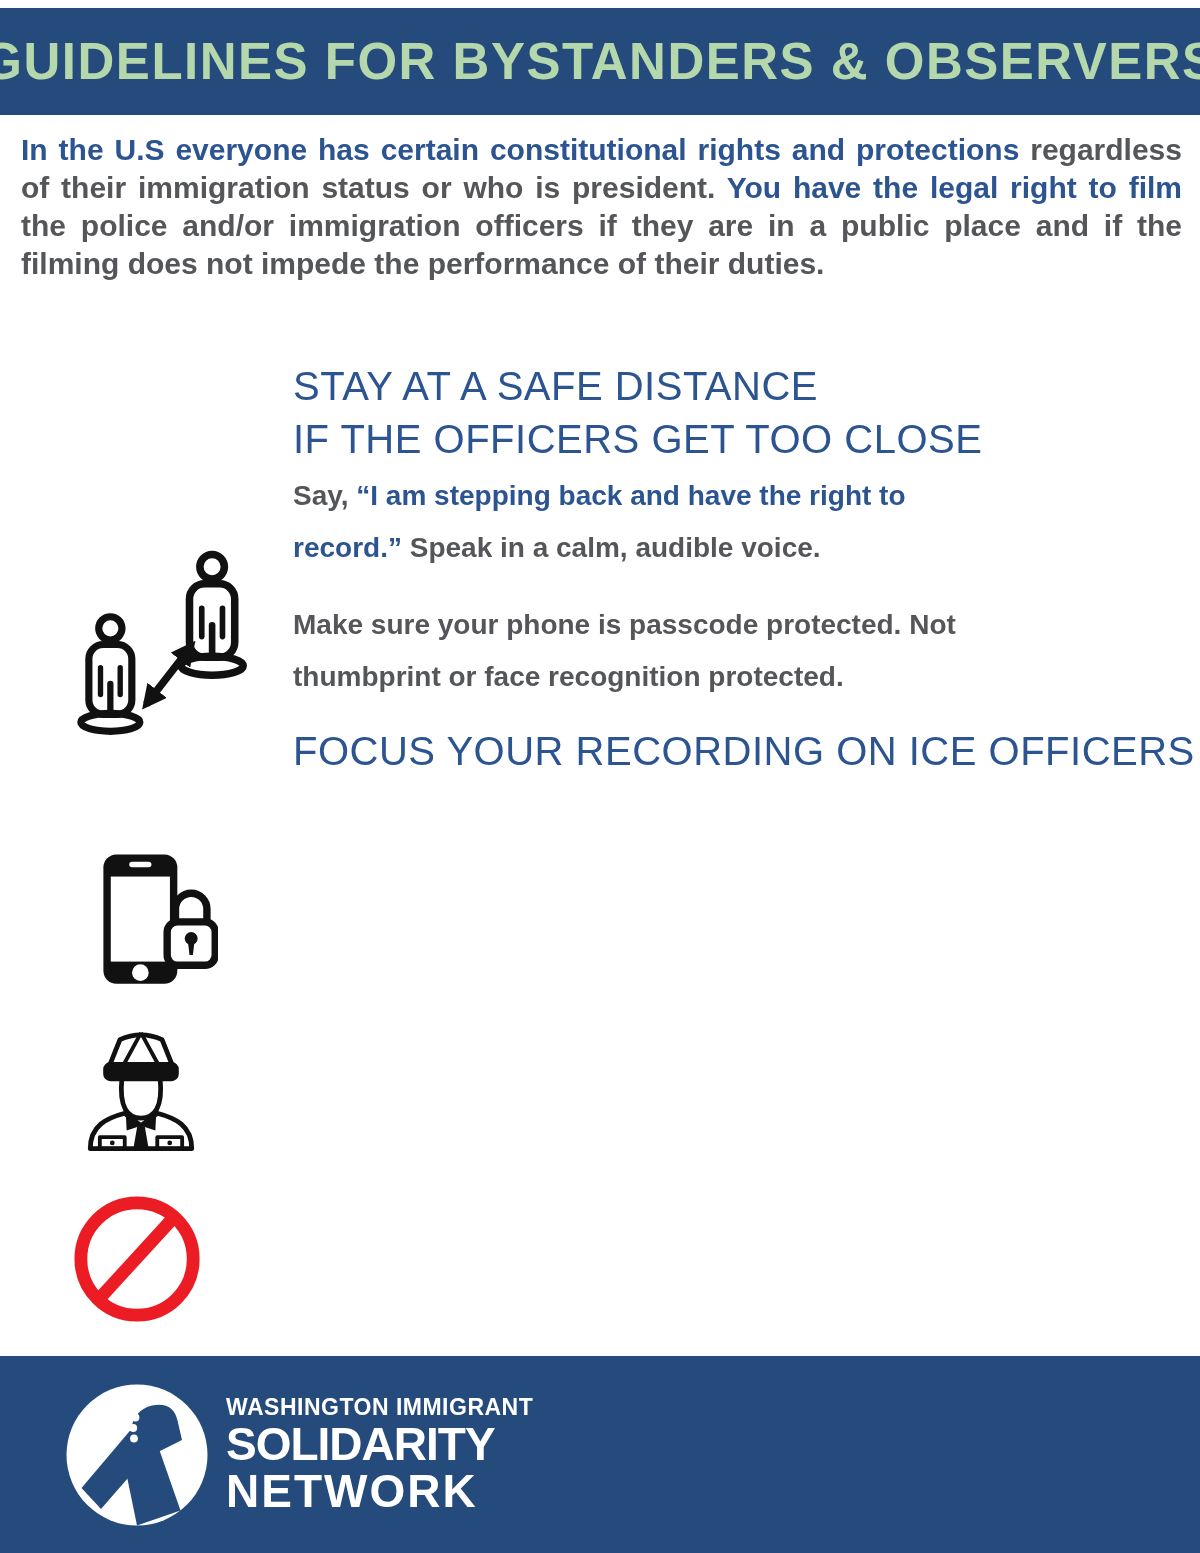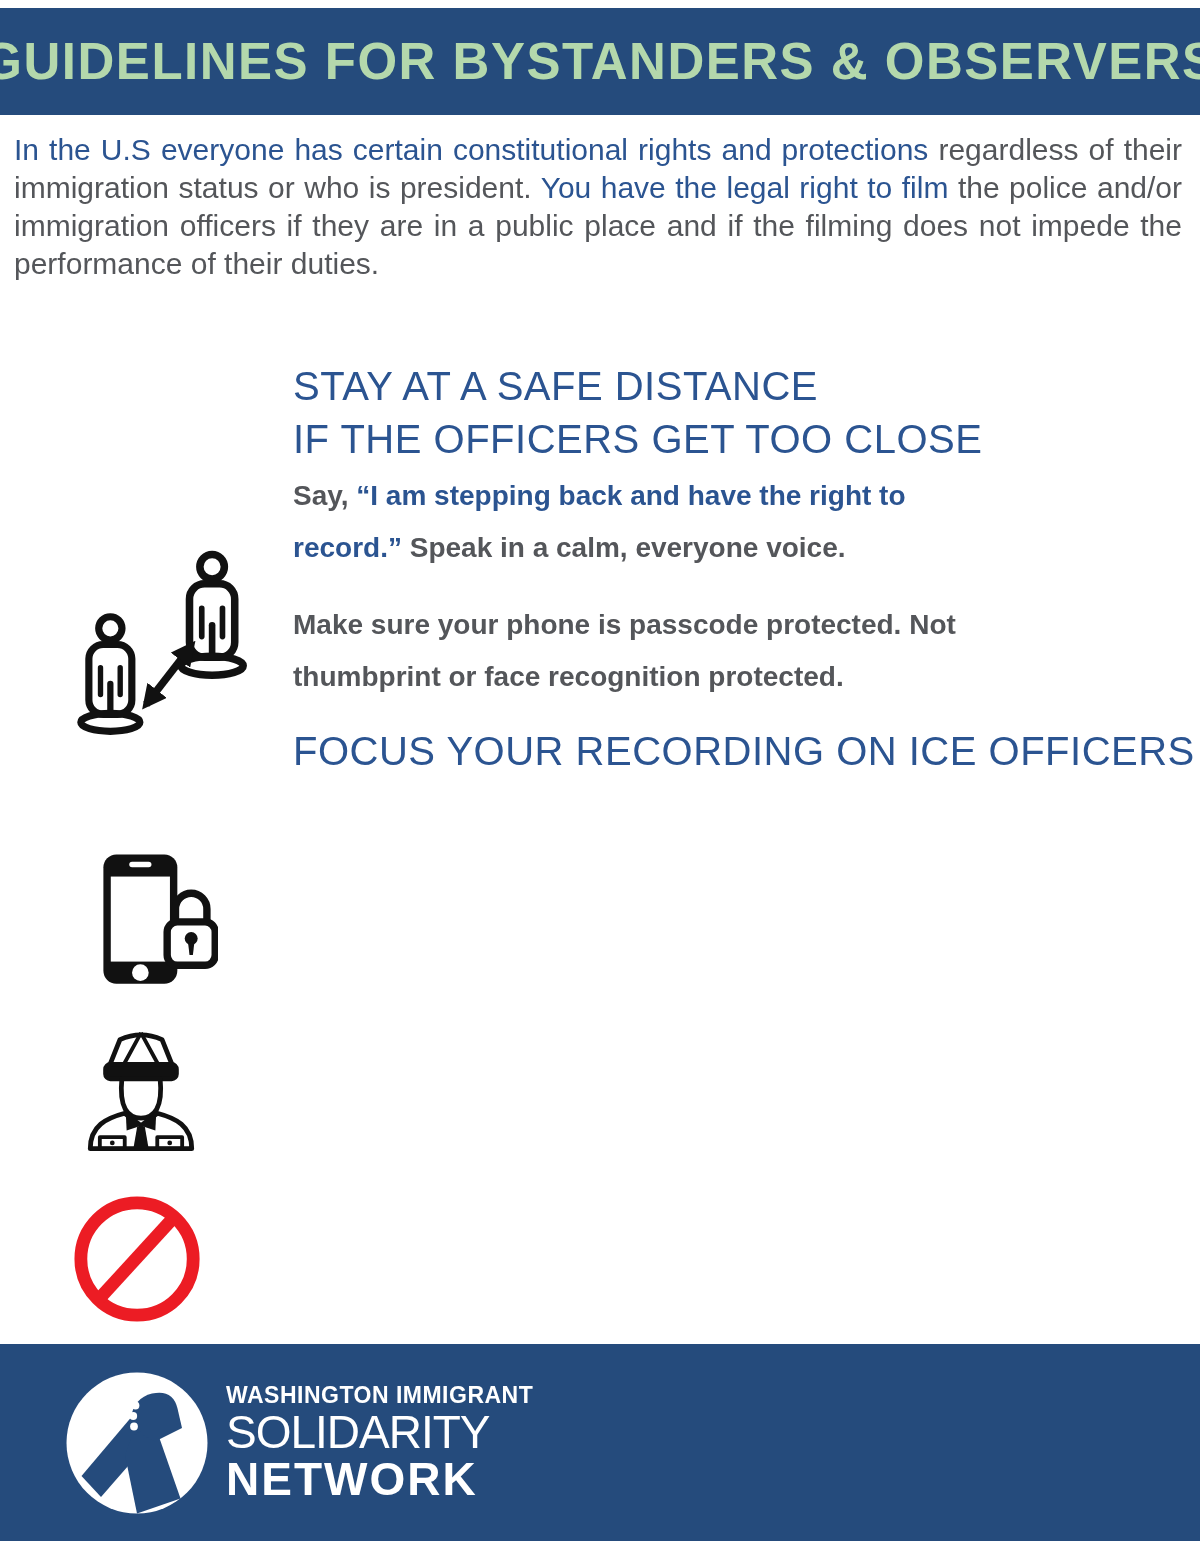--- a/index.html
+++ b/index.html
@@ -26,24 +26,24 @@
     margin: 0;
     color: #b4d8ac;
     font-weight: bold;
     white-space: nowrap;
   }
   .banner-top h1 { font-size: 51px; letter-spacing: 1.5px; }
   .banner-section h2 { font-size: 54px; letter-spacing: 4px; }
 
   
   .intro {
-    margin: 16px 18px 0 14px;
+    margin: 16px 18px 0 21px;
     height: 190px;
     font-size: 30px;
-    font-weight: normal;
+    font-weight: bold;
     line-height: 38px;
     text-align: justify;
     color: #54565a;
   }
   .blue { color: #2b5491; }
   .gray { color: #54565a; }
 
   
   .sections {
     padding: 42px 40px 0 293px;
@@ -78,33 +78,33 @@
   .icon { position: absolute; }
   .icon svg { display: block; width: 100%; height: 100%; }
   .icon-people  { left: 46px;  top: 548px; width: 238px; height: 212px; }
   .icon-phone   { left: 96px;  top: 846px; width: 122px; height: 148px; }
   .icon-officer { left: 74px;  top: 1014px; width: 134px; height: 144px; }
   .icon-nolive  { left: 72px;  top: 1190px; width: 134px; height: 138px; }
 
   
   .footer {
     position: absolute;
-    left: 0; right: 0; bottom: 12px;
+    left: 0; right: 0; bottom: 0;
     height: 197px;
     background: #254b7c;
     display: flex;
     align-items: center;
     padding: 0 10px 0 62px;
     box-sizing: border-box;
   }
   .logo { width: 150px; height: 150px; flex: none; }
   .logo svg { display: block; width: 100%; height: 100%; }
   .org { margin-left: 14px; color: #ffffff; }
   .org-line1 { font-size: 23px; font-weight: bold; letter-spacing: 0.5px; line-height: 27px; }
-  .org-line2 { font-size: 46px; font-weight: normal; letter-spacing: -1px; line-height: 47px; }
+  .org-line2 { font-size: 46px; font-weight: bold; letter-spacing: -1px; line-height: 47px; }
   .org-line3 { font-size: 46px; font-weight: bold; letter-spacing: 2px; line-height: 47px; }
   .report {
     margin-left: auto;
     margin-right: 70px;
     text-align: center;
   }
   .report-label { color: #b4d8ac; font-size: 43px; font-weight: bold; }
   .report-phone { color: #ffffff; font-size: 49px; font-weight: bold; letter-spacing: 1px; margin-top: 3px; }
   .report-hotline { color: #b4d8ac; font-size: 24px; font-weight: bold; margin-top: 7px; }
 </style>
@@ -121,21 +121,21 @@
 
 
   <main class="sections">
 
     <section class="section s1">
       <h3 class="section-title">STAY AT A SAFE DISTANCE</h3>
     </section>
 
     <section class="section s2">
       <h3 class="section-title">IF THE OFFICERS GET TOO CLOSE</h3>
-      <p class="section-body"><span class="gray">Say, </span><span class="blue">“I am stepping back and have the right to record.”</span><span class="gray"> Speak in a calm, everyone voice.</span></p>
+      <p class="section-body"><span class="gray">Say, </span><span class="blue">“I am stepping back and have the right to record.”</span><span class="gray"> Speak in a calm, audible voice.</span></p>
     </section>
 
     <section class="section s3">
       <p class="section-body"><span class="gray">Make sure your phone is passcode protected. Not thumbprint or face recognition protected.</span></p>
     </section>
 
     <section class="section s4">
       <h3 class="section-title">FOCUS YOUR RECORDING ON ICE OFFICERS</h3>
     </section>
 

